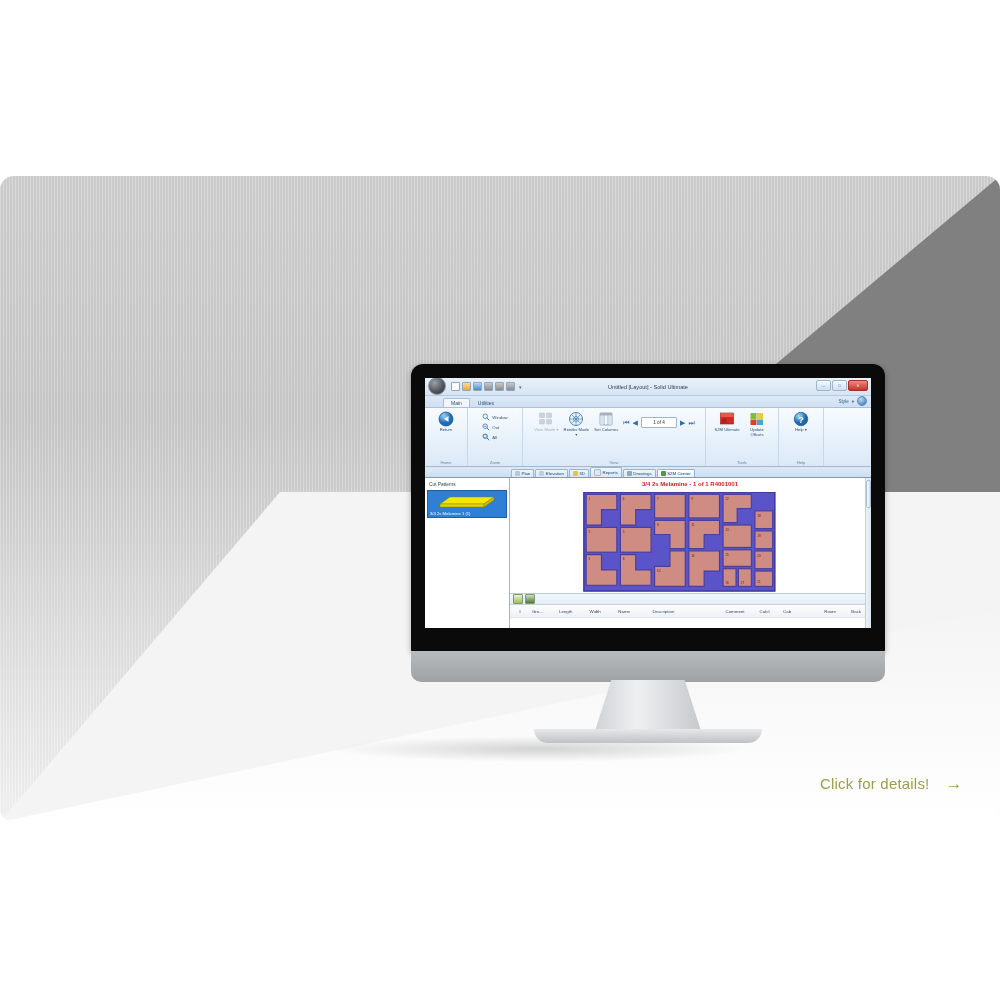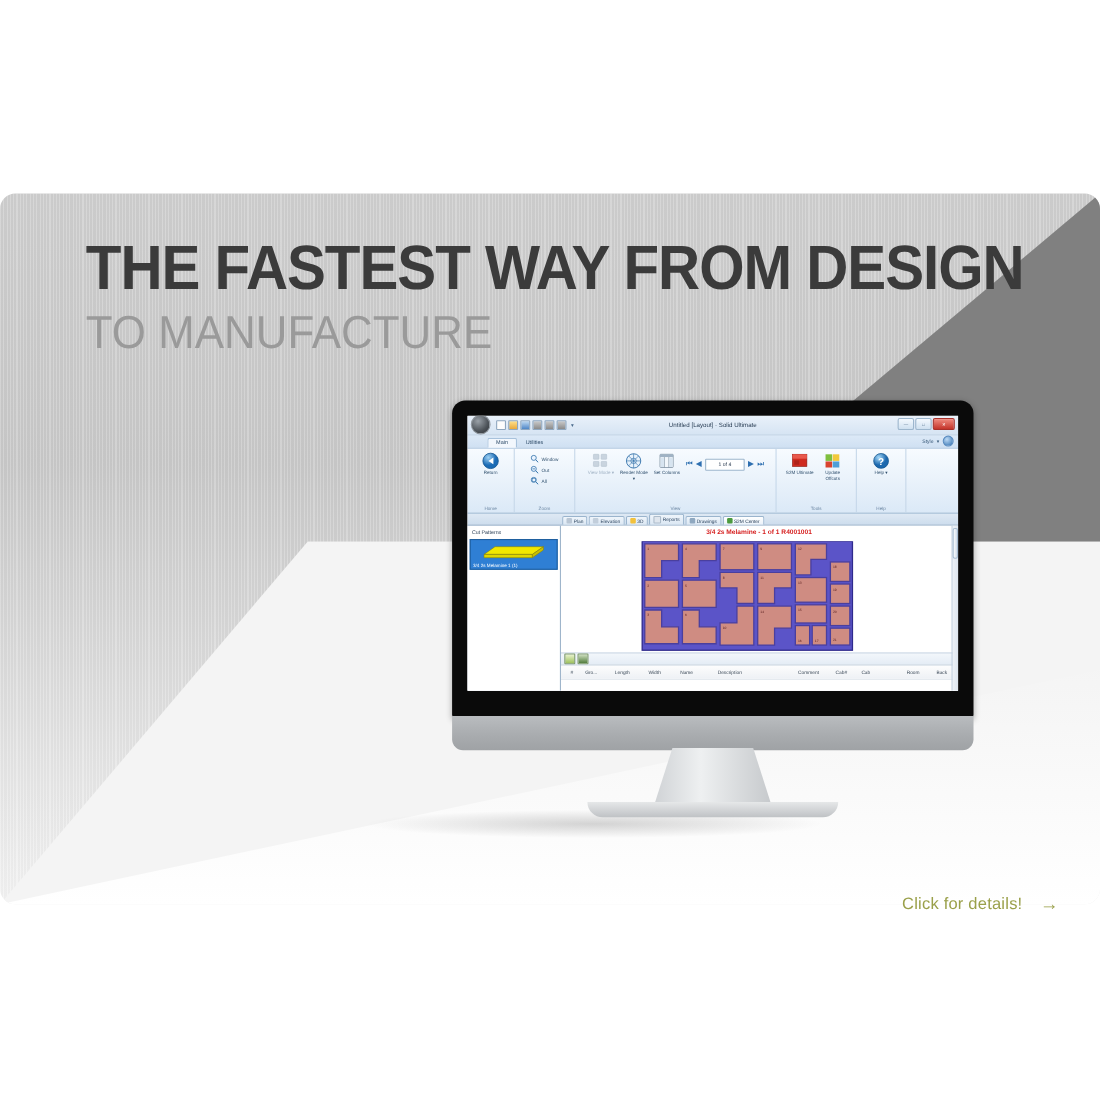--- a/index.html
+++ b/index.html
@@ -25,21 +25,21 @@
      background:radial-gradient(ellipse at center,rgba(0,0,0,.16),rgba(0,0,0,0) 70%);}
 
   
   .headline{position:absolute;left:78px;top:215px;width:830px;}
   .h-main{font-family:"Liberation Sans",sans-serif;font-weight:bold;font-size:57px;line-height:58px;
      letter-spacing:-1px;color:#3b3b3b;transform:scaleX(.93);transform-origin:left center;white-space:nowrap;}
   .h-sub{margin-top:6px;font-family:"Liberation Sans",sans-serif;font-weight:normal;font-size:42px;line-height:46px;
      letter-spacing:0px;color:#9a9a9a;transform:scaleX(.95);transform-origin:left center;white-space:nowrap;}
 
   
-  .cta{position:absolute;left:820px;top:775px;display:flex;align-items:center;gap:16px;cursor:pointer;margin-top:38px;}
+  .cta{position:absolute;left:820px;top:775px;display:flex;align-items:center;gap:16px;cursor:pointer;}
   .cta-text{font-size:15px;color:#9aa04a;letter-spacing:.2px;}
   .cta-arrow{font-size:17px;color:#9aa04a;line-height:1;}
 
   
   .monitor{position:absolute;left:411px;top:364px;width:474px;height:330px;}
   .bezel{position:absolute;left:0;top:0;width:474px;height:288px;background:#0a0a0a;border-radius:12px 12px 2px 2px;
          box-shadow:0 2px 6px rgba(0,0,0,.3);}
   .screen{position:absolute;left:14px;top:14px;width:446px;height:250px;background:#ffffff;overflow:hidden;}
   .chin{position:absolute;left:0;top:287px;width:474px;height:31px;
         background:linear-gradient(180deg,#b9bcbf 0%,#a9acaf 55%,#9fa2a5 100%);border-radius:0 0 10px 10px;}
@@ -137,24 +137,20 @@
 <div id="stage">
 
   <div class="banner">
     <div class="brushed"></div>
     <div class="tri-dark"></div>
     <div class="tri-white"></div>
     <div class="tri-white2"></div>
     <div class="floor-shadow"></div>
   </div>
 
-  <div class="headline">
-    <div class="h-main">THE FASTEST WAY FROM DESIGN</div>
-    <div class="h-sub">TO MANUFACTURE</div>
-  </div>
 
   <div class="monitor">
     <div class="bezel">
       <div class="screen">
 
         <div class="app">
 
           <div class="titlebar">
             <div class="orb"></div>
             <div class="qat">

